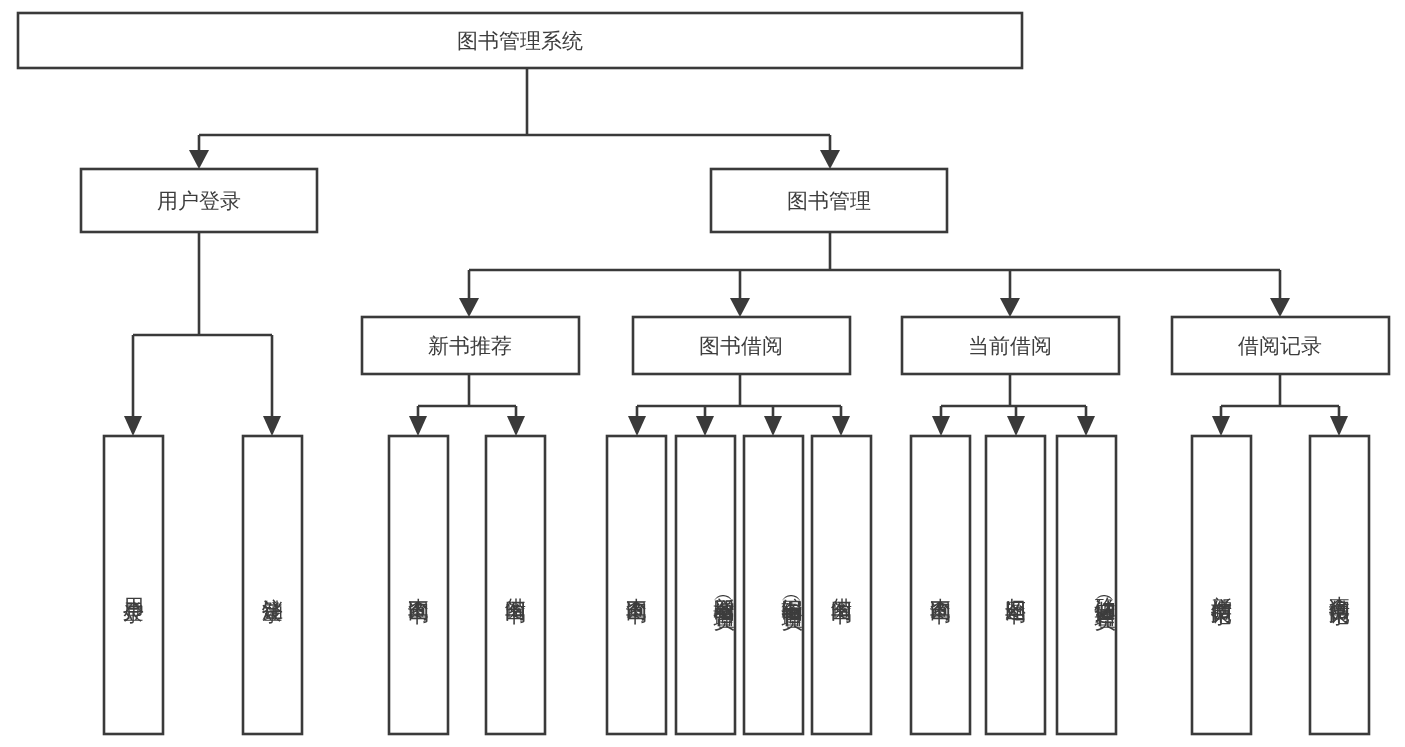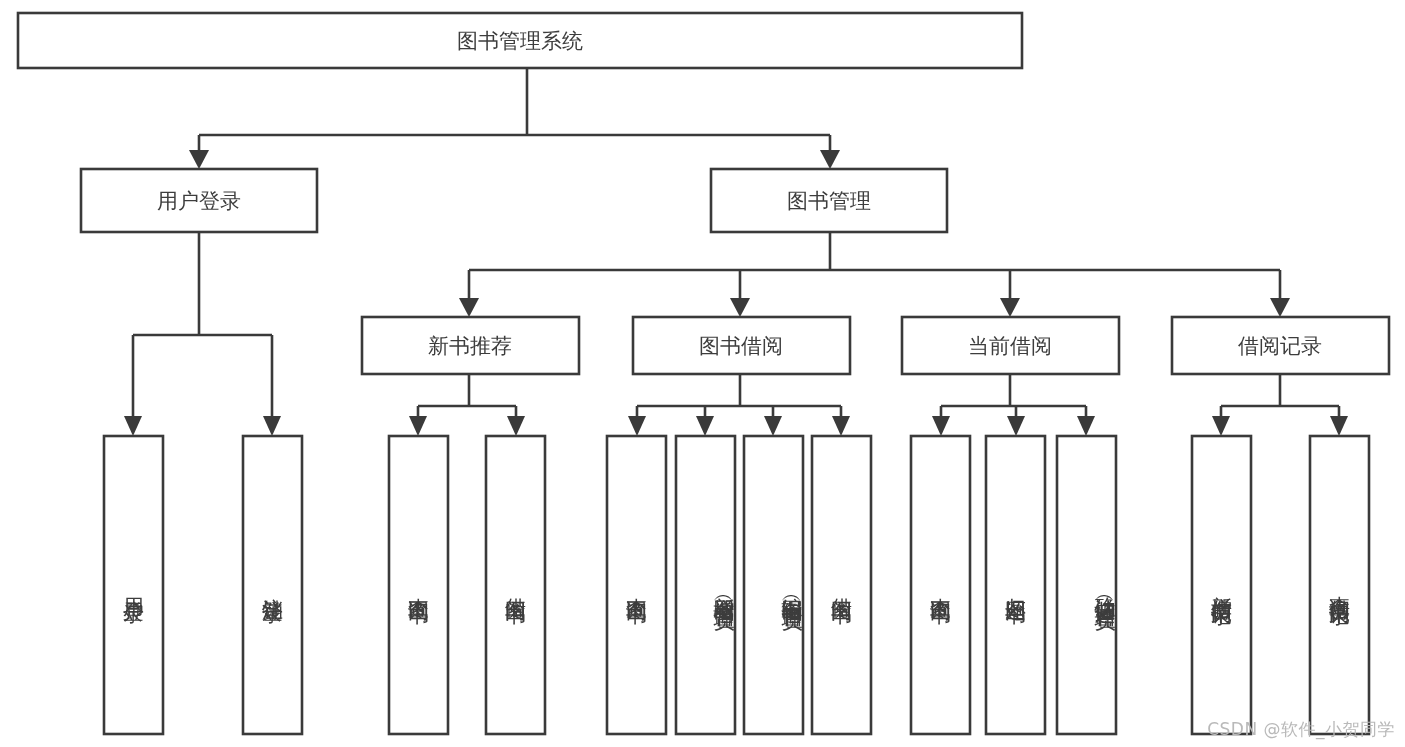--- a/index.html
+++ b/index.html
@@ -239,14 +239,13 @@
   <div class="leaf-label" style="left:744px; top:436px; width:59px; height:298px; align-items:flex-start; padding-top:8px; box-sizing:border-box;">编辑图书（管理员）</div>
   <div class="leaf-label" style="left:812px; top:436px; width:59px; height:298px;">借阅图书</div>
 
   <div class="leaf-label" style="left:911px; top:436px; width:59px; height:298px;">查询图书</div>
   <div class="leaf-label" style="left:986px; top:436px; width:59px; height:298px;">归还图书</div>
   <div class="leaf-label" style="left:1057px; top:436px; width:59px; height:298px; align-items:flex-start; padding-top:8px; box-sizing:border-box;">确认归还（管理员）</div>
 
   <div class="leaf-label" style="left:1192px; top:436px; width:59px; height:298px;">新增借阅记录</div>
   <div class="leaf-label" style="left:1310px; top:436px; width:59px; height:298px;">查询借阅记录</div>
 
-  <div class="watermark">CSDN @软件_小贺同学</div>
 </div>
 
 </body></html>

